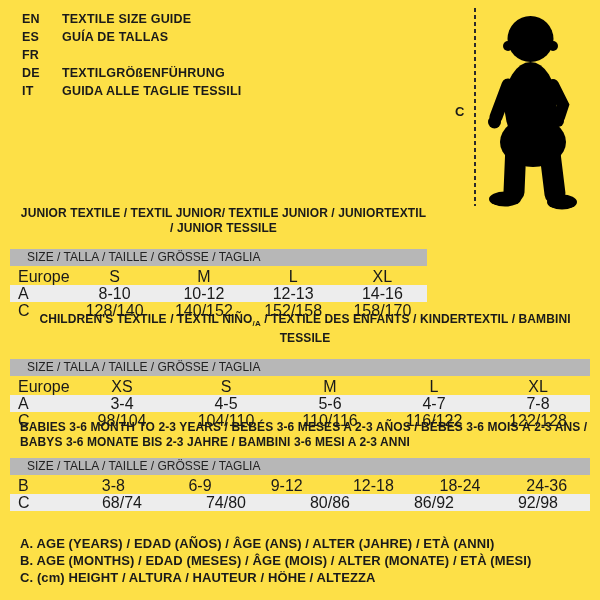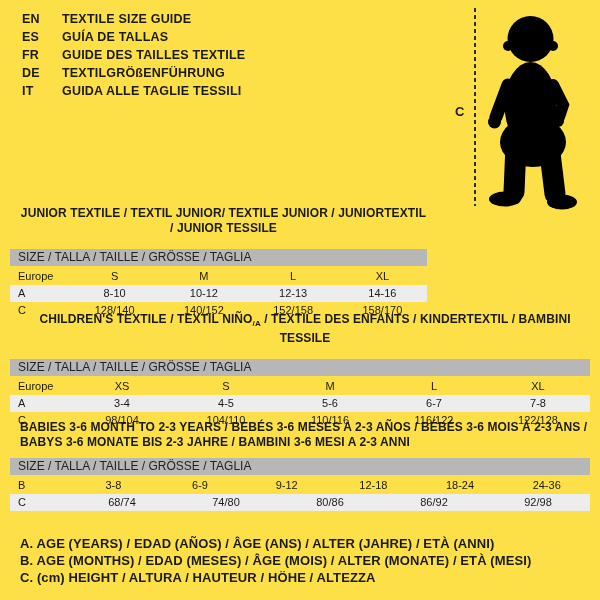--- a/index.html
+++ b/index.html
@@ -27,23 +27,23 @@
   .tbl-title{
     margin:0 0 0 0;font-size:12px;font-weight:bold;line-height:15px;letter-spacing:.1px;
     padding-left:10px;
   }
   .s1 .tbl-title,.s2 .tbl-title{margin-bottom:13px;text-align:center;}
   .s3 .tbl-title{margin-bottom:8px;}
   sub{font-size:8px;}
   .tbl{width:100%;}
   .tbl-head{
     background:#b7b7b7;height:17px;line-height:17px;font-size:12px;color:#222;
-    padding-left:8px;margin-bottom:2px;
+    padding-left:17px;margin-bottom:2px;
   }
-  .row{display:flex;height:17px;line-height:17px;font-size:11px;}
+  .row{display:flex;height:17px;line-height:17px;font-size:16px;}
   .row.shaded{background:#ededed;}
   .cell{flex:1;text-align:center;}
   .cell.label{flex:0 0 52px;text-align:left;padding-left:8px;}
   
   .footnotes{position:absolute;top:535px;left:20px;}
   .footnote{font-size:13px;font-weight:bold;line-height:17px;letter-spacing:.1px;}
 </style>
 </head>
 <body>
 
@@ -53,21 +53,20 @@
     <div class="lang-row">
       <span class="lang-code">EN</span>
       <span class="lang-label">TEXTILE SIZE GUIDE</span>
     </div>
     <div class="lang-row">
       <span class="lang-code">ES</span>
       <span class="lang-label">GUÍA DE TALLAS</span>
     </div>
     <div class="lang-row">
       <span class="lang-code">FR</span>
-      <span class="lang-label">GUIDE DES TAILLES TEXTILE</span>
     </div>
     <div class="lang-row">
       <span class="lang-code">DE</span>
       <span class="lang-label">TEXTILGRÖßENFÜHRUNG</span>
     </div>
     <div class="lang-row">
       <span class="lang-code">IT</span>
       <span class="lang-label">GUIDA ALLE TAGLIE TESSILI</span>
     </div>
   </div>
@@ -140,21 +139,21 @@
         <span class="cell">S</span>
         <span class="cell">M</span>
         <span class="cell">L</span>
         <span class="cell">XL</span>
       </div>
       <div class="row shaded">
         <span class="cell label">A</span>
         <span class="cell">3-4</span>
         <span class="cell">4-5</span>
         <span class="cell">5-6</span>
-        <span class="cell">6-7</span>
+        <span class="cell">4-7</span>
         <span class="cell">7-8</span>
       </div>
       <div class="row">
         <span class="cell label">C</span>
         <span class="cell">98/104</span>
         <span class="cell">104/110</span>
         <span class="cell">110/116</span>
         <span class="cell">116/122</span>
         <span class="cell">122/128</span>
       </div>

